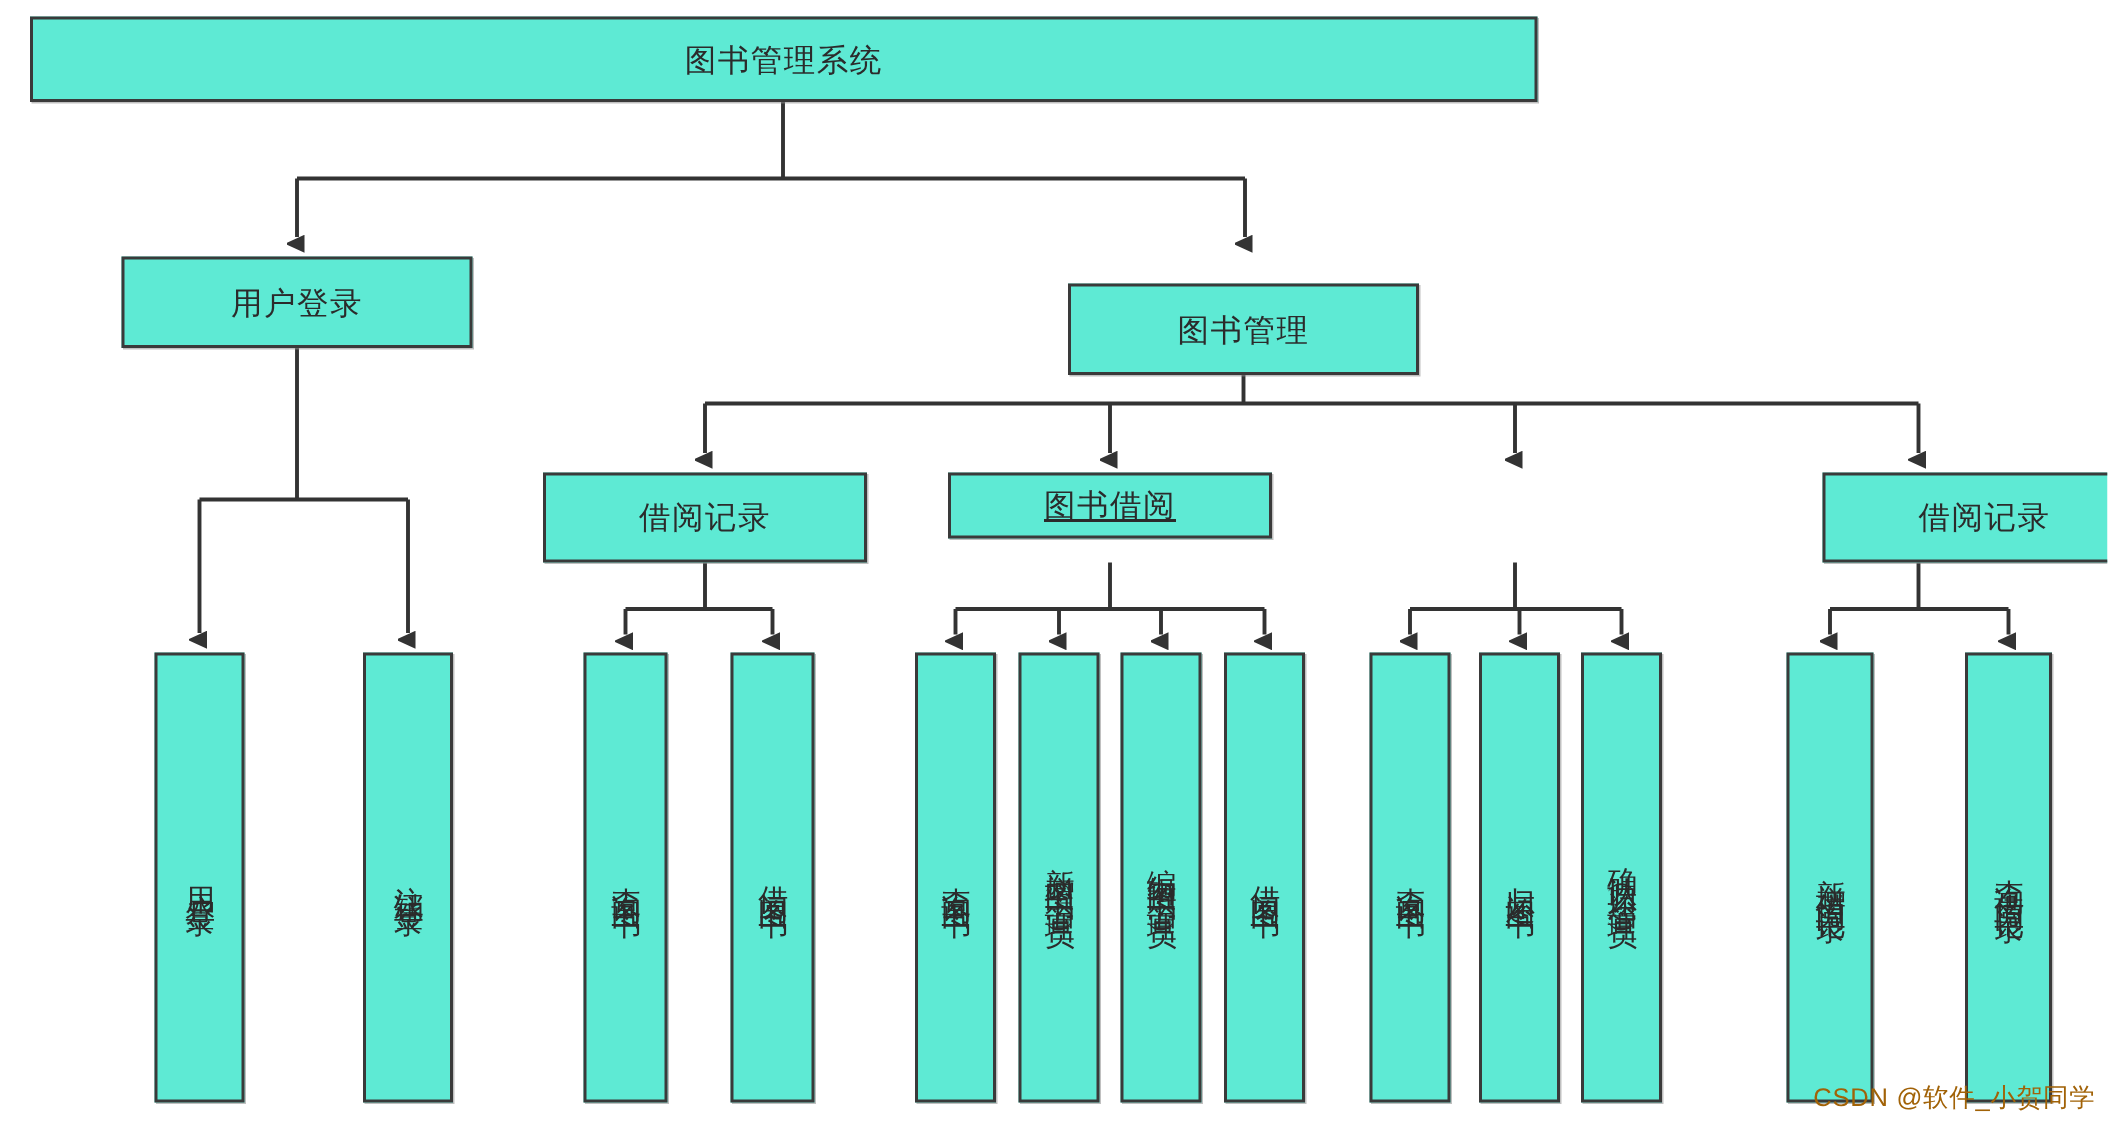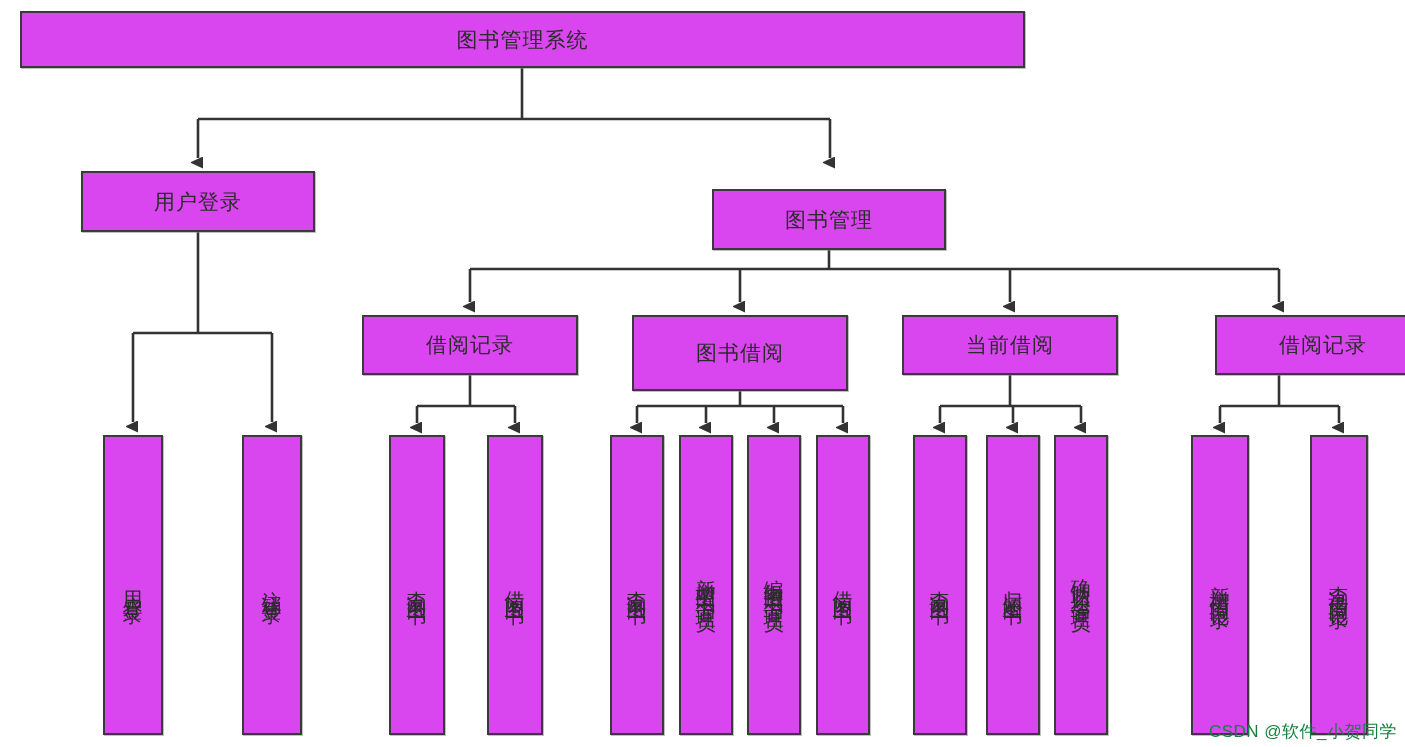--- a/index.html
+++ b/index.html
@@ -21,21 +21,21 @@
     position: absolute;
     left: 0;
     top: 0;
     width: 1405px;
     height: 747px;
   }
   .node {
     position: absolute;
     box-sizing: border-box;
     border: 2px solid #3a3a3a;
-    background: #d946ef;
+    background: #5eead4;
     display: flex;
     align-items: center;
     justify-content: center;
     color: #2b2b2b;
     box-shadow: 1px 1px 0 rgba(140,140,140,0.55);
   }
   .node.h {
     font-size: 21px;
     letter-spacing: 1px;
   }
@@ -50,21 +50,21 @@
     white-space: nowrap;
   }
   .node .htext {
     white-space: nowrap;
   }
   .watermark {
     position: absolute;
     right: 8px;
     bottom: 4px;
     font-size: 17px;
-    color: #15803d;
+    color: #a16207;
     letter-spacing: 0.5px;
     white-space: nowrap;
     pointer-events: none;
   }
 </style>
 </head>
 <body>
 
 <div id="stage">
 
@@ -137,25 +137,22 @@
   <div class="node h" style="left:81px; top:171px; width:234px; height:61px;">
     <span class="htext">用户登录</span>
   </div>
   <div class="node h" style="left:712px; top:189px; width:234px; height:61px;">
     <span class="htext">图书管理</span>
   </div>
 
   <div class="node h" style="left:362px; top:315px; width:216px; height:60px;">
     <span class="htext">借阅记录</span>
   </div>
-  <div class="node h" style="left:632px; top:315px; width:216px; height:76px;">
+  <div class="node h" style="left:632px; top:315px; width:216px; height:44px;text-decoration:underline;">
     <span class="htext">图书借阅</span>
-  </div>
-  <div class="node h" style="left:902px; top:315px; width:216px; height:60px;">
-    <span class="htext">当前借阅</span>
   </div>
   <div class="node h" style="left:1171px; top:315px; width:216px; height:60px;margin-left:44px;">
     <span class="htext">借阅记录</span>
   </div>
 
   <div class="node v" style="left:103px; top:435px; width:60px; height:300px;">
     <span class="vtext">用户登录</span>
   </div>
   <div class="node v" style="left:242px; top:435px; width:60px; height:300px;">
     <span class="vtext">注销登录</span>

